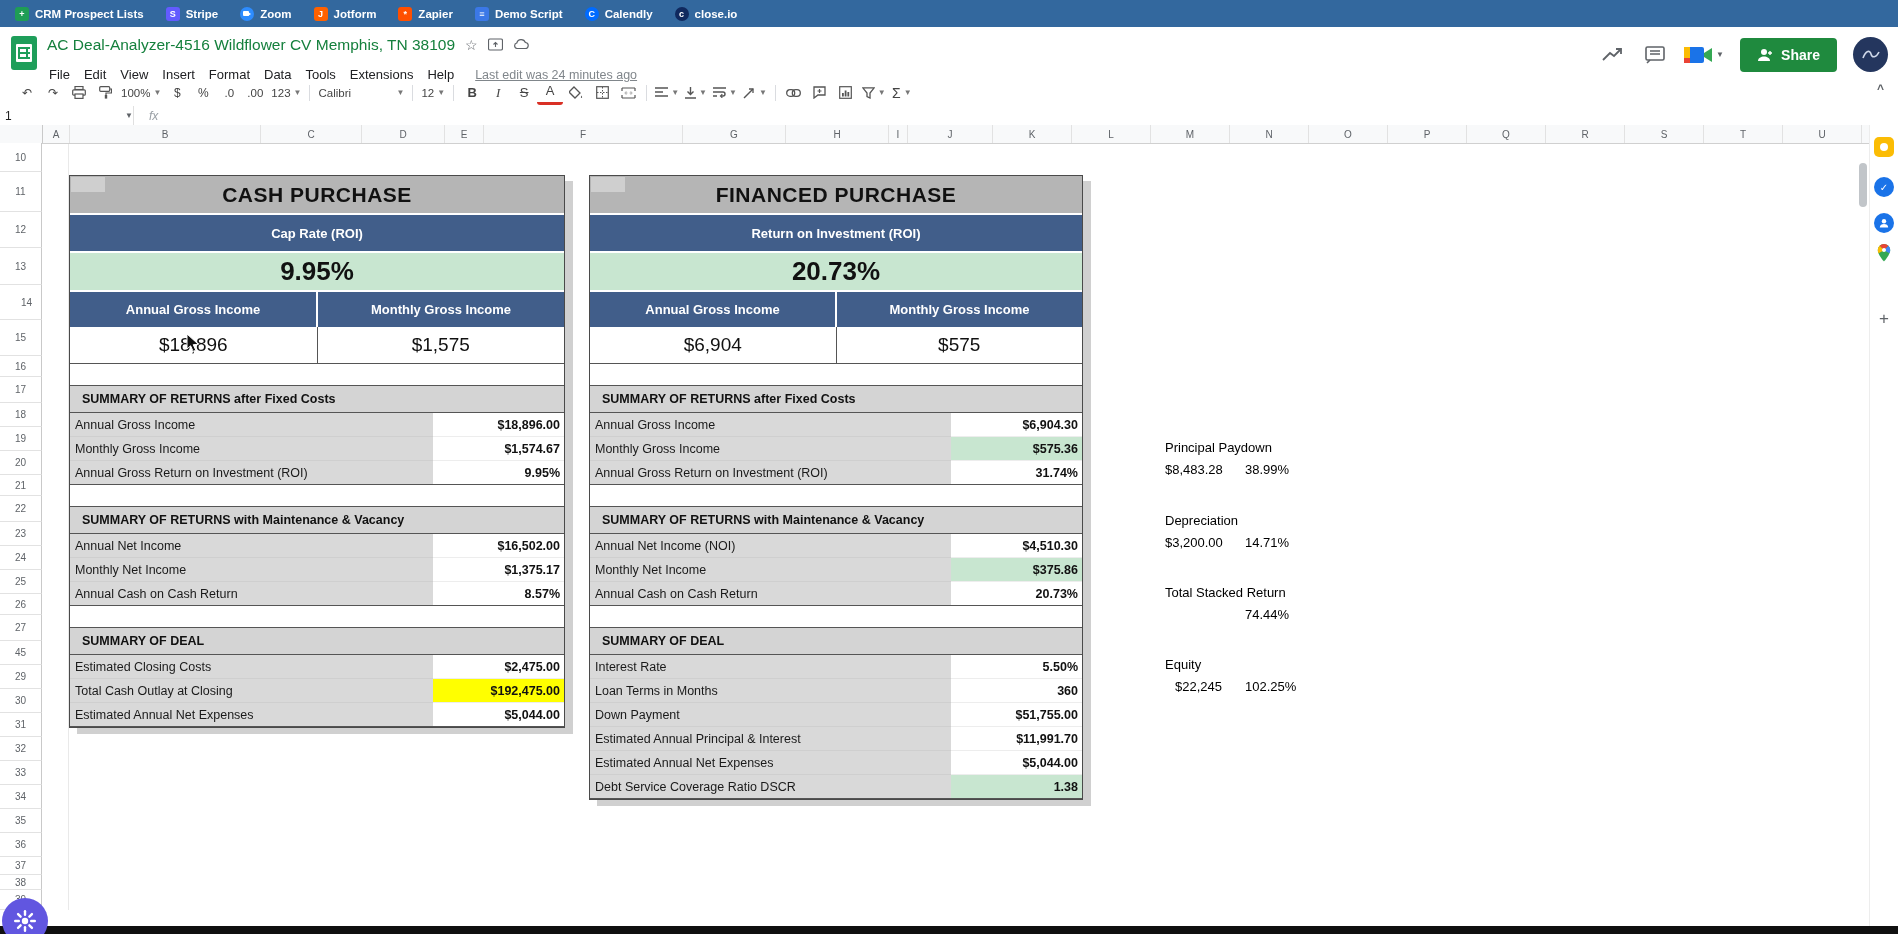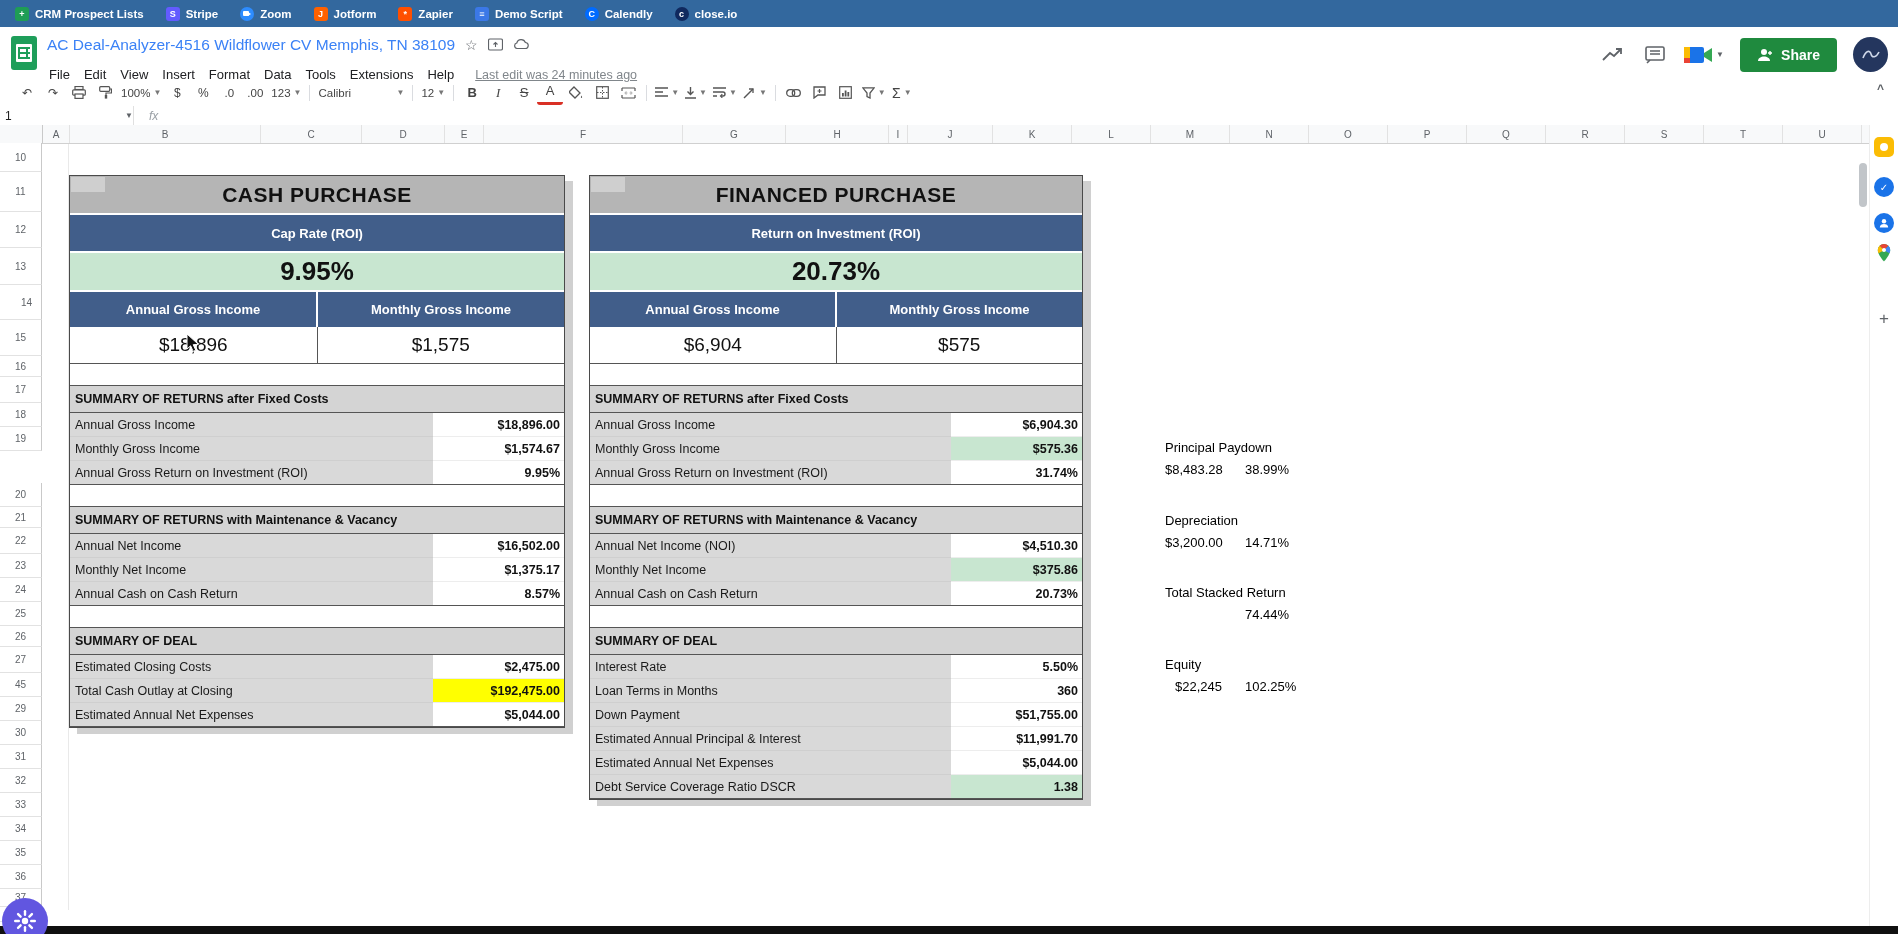--- a/index.html
+++ b/index.html
@@ -14,21 +14,21 @@
   .fav-cam-box{width:6px;height:5px;background:#fff;border-radius:1px;margin-right:-1px}
   .fav-cam-tri{width:0;height:0;border-left:3px solid #fff;border-top:2px solid transparent;border-bottom:2px solid transparent}
 
   
   .hdr{position:absolute;top:27px;left:0;right:0;height:79px;background:#fff}
   .sheets-ic{position:absolute;left:11px;top:9px;width:26px;height:34px;background:#1e9e5a;border-radius:3px}
   .sheets-ic .pg{position:absolute;left:5px;top:8px;width:16px;height:18px;background:#fff;border-radius:1px}
   .sheets-ic .pg:before{content:"";position:absolute;left:2px;top:3px;right:2px;height:12px;
      background:linear-gradient(#1e9e5a 2px,transparent 2px) 0 0/100% 5px,linear-gradient(90deg,#1e9e5a 2px,transparent 2px) 0 0/8px 100%;}
   .title-row{position:absolute;left:47px;top:9px;display:flex;align-items:center;gap:10px}
-  .doc-title{font-size:15.5px;color:#3b82f6}
+  .doc-title{font-size:15.5px;color:#15803d}
   .mini-ic{color:#5f6368;font-size:14px;line-height:1}
   .menu-row{position:absolute;left:42px;top:37px;display:flex;align-items:center;font-size:13px;color:#202124}
   .menu-item{padding:3px 7px;border-radius:4px;cursor:default}
   .last-edit{color:#80868b;font-size:12.5px;text-decoration:underline;margin-left:14px}
   .hdr-right{position:absolute;right:10px;top:10px;display:flex;align-items:center;gap:16px;z-index:5}
   .hico{width:26px;height:26px;display:flex;align-items:center;justify-content:center}
   .share-btn{display:flex;align-items:center;gap:8px;background:#1f8a3e;color:#fff;font-size:14px;font-weight:bold;
              height:34px;padding:0 17px;border-radius:4px;cursor:pointer}
   .avatar{width:35px;height:35px;border-radius:50%;background:#24365e;display:flex;align-items:center;justify-content:center}
   .caret{font-size:8px;color:#5f6368;margin-left:2px}
@@ -66,21 +66,21 @@
   .tr-title .notch{position:absolute;left:1px;top:1px;width:34px;height:15px;background:#cfcfcf}
   .tr-navy{height:36px;background:#415e8a;color:#fff;font-weight:bold;font-size:13px;display:flex;align-items:center;justify-content:center;border-top:2px solid #fff}
   .tr-big{height:37px;background:#c8e6d0;font-size:26px;font-weight:bold;color:#111;display:flex;align-items:center;justify-content:center;border-top:2px solid #fff}
   .tr-heads{height:35px;display:flex;border-top:2px solid #fff}
   .hcell{flex:1;background:#415e8a;color:#fff;font-weight:bold;font-size:13px;display:flex;align-items:center;justify-content:center}
   .hsep{border-left:2px solid #fff}
   .tr-vals{height:36px;display:flex;border-bottom:1px solid #555}
   .vcell{flex:1;background:#fff;font-size:19px;color:#111;display:flex;align-items:center;justify-content:center}
   .vsep{border-left:1px solid #555}
   .tr-gap{height:21px;background:#fff}
-  .sec-head{height:26px;background:#d4d4d4;display:flex;align-items:center;padding-left:5px;font-weight:bold;font-size:12.5px;color:#111;
+  .sec-head{height:26px;background:#d4d4d4;display:flex;align-items:center;padding-left:12px;font-weight:bold;font-size:12.5px;color:#111;
             border-top:1px solid #555;border-bottom:1px solid #555}
   .sec-row{height:24px;display:flex;font-size:12.5px}
   .sec-row .lbl{flex:1;background:#d9d9d9;display:flex;align-items:center;padding-left:5px;color:#1a1a1a;border-bottom:1px solid #cfcfcf}
   .sec-row .val{width:127px;background:#fff;display:flex;align-items:center;justify-content:flex-end;padding-right:4px;font-weight:bold;color:#111;border-bottom:1px solid #ededed}
   .sec-row.last .lbl,.sec-row.last .val{border-bottom:1px solid #555}
   .hl-yellow{background:#ffff00 !important}
   .hl-mint{background:#c8e6d0 !important}
 
   
   .stat{position:absolute;left:1165px;width:230px;font-size:13px;color:#000;z-index:3}
@@ -398,21 +398,21 @@
         <div class="rowcell" style="height: 28px;">10</div>
         <div class="rowcell" style="height: 39px;">11</div>
         <div class="rowcell" style="height: 35px;">12</div>
         <div class="rowcell" style="height: 36px;">13</div>
         <div class="rowcell" style="height: 34px; padding-left: 12px;">14</div>
         <div class="rowcell" style="height: 35px;">15</div>
         <div class="rowcell" style="height: 20px;">16</div>
         <div class="rowcell" style="height: 25px;">17</div>
         <div class="rowcell" style="height: 23px;">18</div>
         <div class="rowcell" style="height: 23px;">19</div>
-        <div class="rowcell" style="height: 23px; margin-top: 32px;">20</div>
+        <div class="rowcell" style="height: 23px;">20</div>
         <div class="rowcell" style="height: 20px;">21</div>
         <div class="rowcell" style="height: 25px;">22</div>
         <div class="rowcell" style="height: 23px;">23</div>
         <div class="rowcell" style="height: 23px;">24</div>
         <div class="rowcell" style="height: 23px;">25</div>
         <div class="rowcell" style="height: 20px;">26</div>
         <div class="rowcell" style="height: 25px;">27</div>
         <div class="rowcell" style="height: 23px;">45</div>
         <div class="rowcell" style="height: 23px;">29</div>
         <div class="rowcell" style="height: 23px;">30</div>

